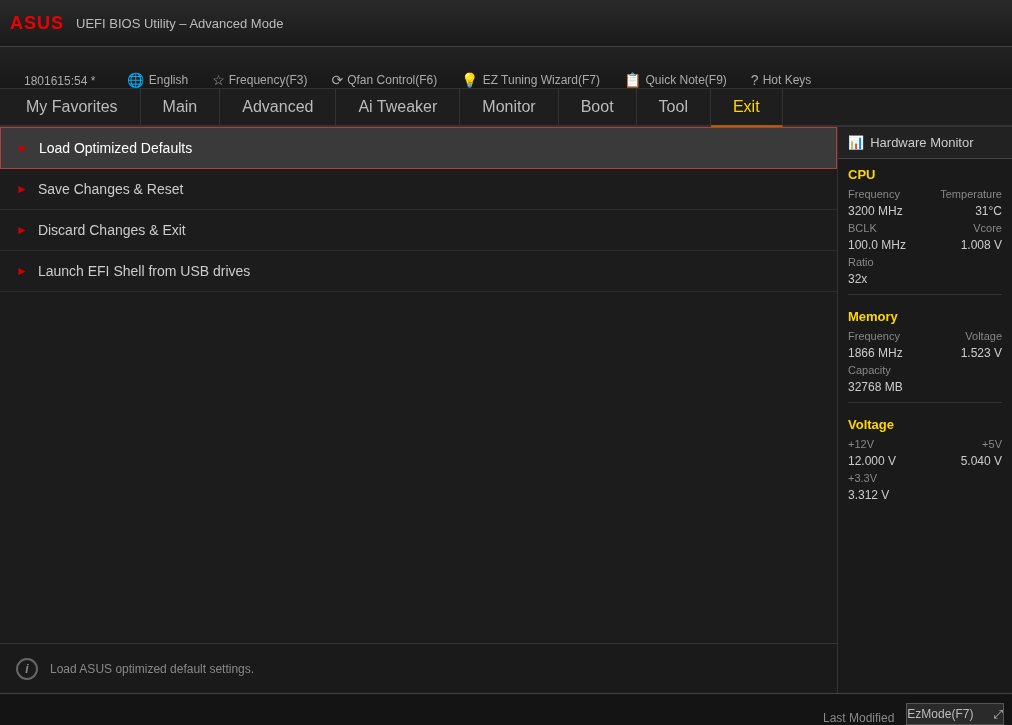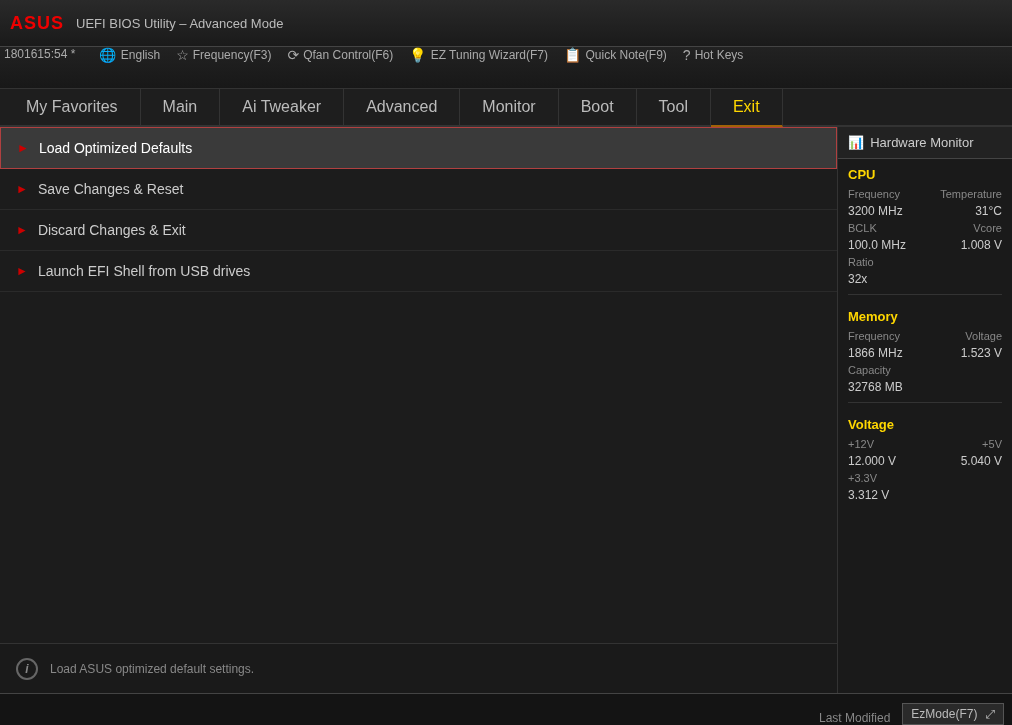--- a/index.html
+++ b/index.html
@@ -31,23 +31,23 @@
     #title-text {
       color: #bbb;
       font-size: 13px;
     }
 
     
     #toolbar {
       background: linear-gradient(180deg, #222 0%, #181818 100%);
       height: 42px;
       display: flex;
-      align-items: flex-start;
-      padding: 0 4px;
-      gap: 16px;
+      align-items: flex-end;
+      padding: 0 24px;
+      gap: 24px;
       border-bottom: 1px solid #333;
     }
     .toolbar-item {
       display: flex;
       align-items: center;
       gap: 4px;
       color: #aaa;
       font-size: 12px;
       cursor: pointer;
       white-space: nowrap;
@@ -188,25 +188,25 @@
       justify-content: flex-end;
       padding: 0 8px;
       border-top: 1px solid #444;
       gap: 4px;
     }
     .bottom-btn {
       background: #2a2a2a;
       border: 1px solid #555;
       color: #bbb;
       font-size: 12px;
-      padding: 3px 8px;
+      padding: 3px 0;
       cursor: pointer;
       display: flex;
       align-items: center;
-      gap: 8px;
+      gap: 20px;
     }
     #last-modified-label {
       color: #888;
       font-size: 12px;
       margin-right: 8px;
     }
 
     
     #full-wrapper {
       display: flex;
@@ -268,22 +268,22 @@
 
     <div class="toolbar-item">
       <span class="toolbar-icon">?</span>
       <span>Hot Keys</span>
     </div>
   </div>
 
   <div id="nav-tabs">
     <div class="nav-tab">My Favorites</div>
     <div class="nav-tab">Main</div>
+    <div class="nav-tab">Advanced</div>
     <div class="nav-tab">Ai Tweaker</div>
-    <div class="nav-tab">Advanced</div>
     <div class="nav-tab">Monitor</div>
     <div class="nav-tab">Boot</div>
     <div class="nav-tab">Tool</div>
     <div class="nav-tab active">Exit</div>
   </div>
 
   <div id="content-sidebar-wrapper">
     <div id="left-content">
       <div id="menu-list">
         <div class="menu-item selected">

